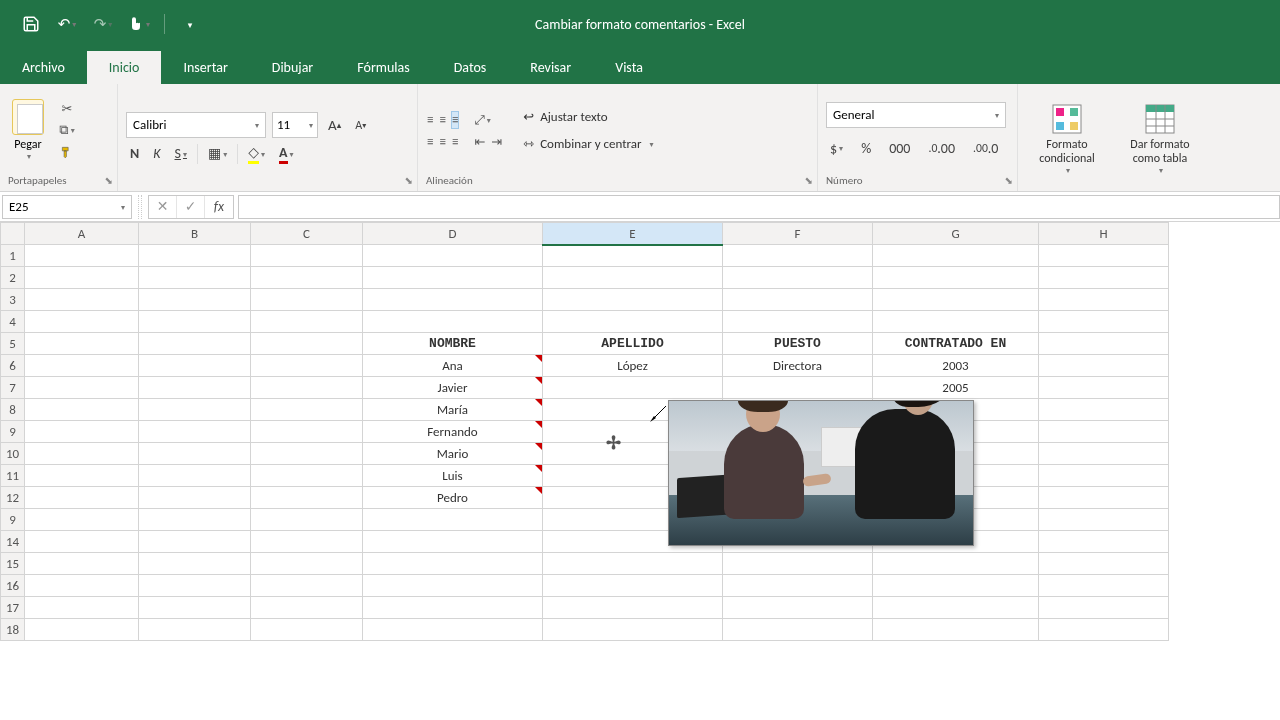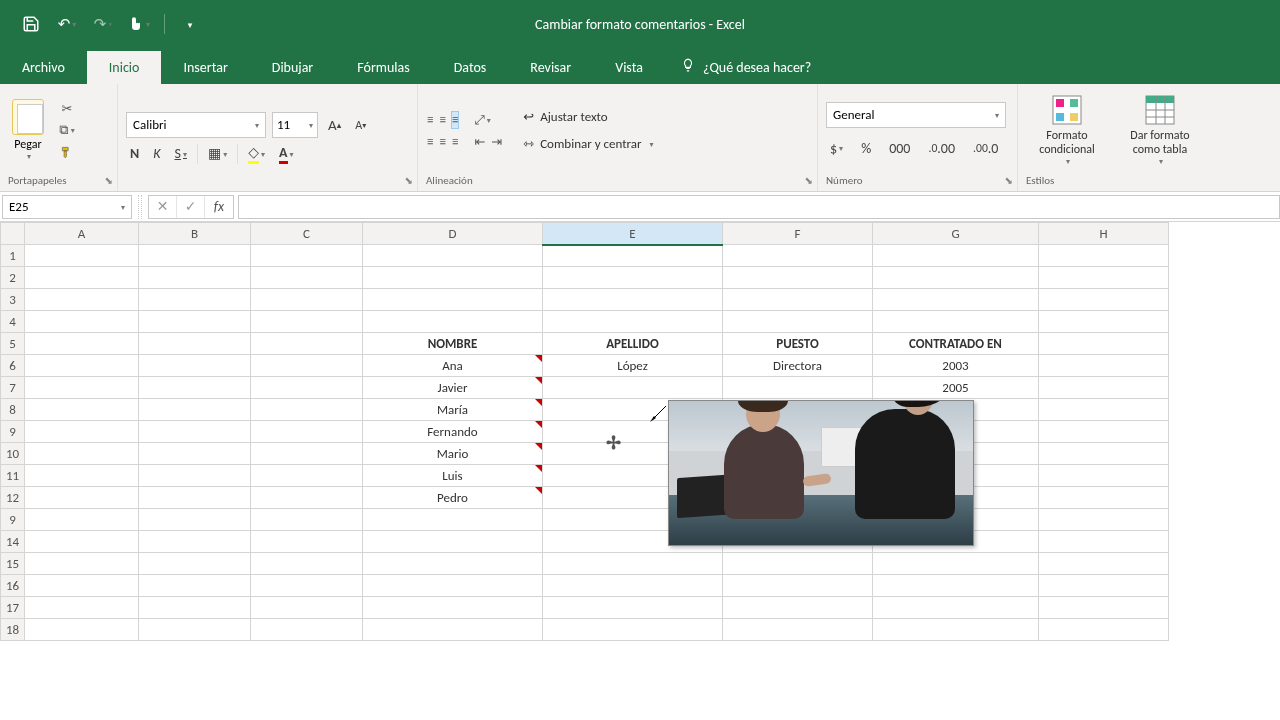--- a/index.html
+++ b/index.html
@@ -62,21 +62,21 @@
   
   .grid-wrap { position: relative; }
   .grid { border-collapse: collapse; table-layout: fixed; }
   .grid th, .grid td { border: 1px solid #d4d4d4; font-size: 13px; color: #333; }
   .grid th { background: #f3f2f1; color: #555; font-weight: normal; text-align: center; }
   .corner { width: 24px; height: 22px; background: #f3f2f1; }
   .colhead { height: 22px; }
   .rowhead { width: 24px; height: 22px; text-align: center; }
   .grid td { height: 22px; padding: 0 4px; text-align: center; }
   .colhead.sel { background: #d4e7f7; border-bottom: 2px solid #217346; }
-  td.bold-header { font-weight: bold; }
+  td.bold-header { font-weight: bold; font-family: Liberation Mono, monospace; }
 
   .comment-ind { position: absolute; width: 0; height: 0; border-left: 7px solid transparent; border-top: 7px solid #c00; }
 
   
   .comment-box { position: absolute; border: 1px solid #888; background: #d8dde3; box-shadow: 2px 2px 4px rgba(0,0,0,0.25); }
   .comment-arrow { position: absolute; width: 18px; height: 18px; }
   .office-img { position: relative; width: 100%; height: 100%; overflow: hidden; }
   .sky { position:absolute; top:0; left:0; right:0; height:35%; background: linear-gradient(#bcc7cf,#d9dee2); }
   .wall { position:absolute; top:35%; left:0; right:0; bottom:0; background:#cfd3d6; }
   .desk { position:absolute; bottom:0; left:0; right:0; height:35%; background: linear-gradient(#58707a,#2d3e46); }
@@ -123,28 +123,20 @@
 
 <div class="ribbon-tabs">
   <div class="ribbon-tab">Archivo</div>
   <div class="ribbon-tab active">Inicio</div>
   <div class="ribbon-tab">Insertar</div>
   <div class="ribbon-tab">Dibujar</div>
   <div class="ribbon-tab">Fórmulas</div>
   <div class="ribbon-tab">Datos</div>
   <div class="ribbon-tab">Revisar</div>
   <div class="ribbon-tab">Vista</div>
-  <div class="ribbon-tell">
-    <span>
-      <svg width="14" height="14" viewBox="0 0 24 24" fill="none" stroke="#fff" stroke-width="2">
-          <path d="M9 18h6M10 22h4M12 2a7 7 0 0 0-4 12v2h8v-2a7 7 0 0 0-4-12z"></path>
-        </svg>
-    </span>
-    <span>¿Qué desea hacer?</span>
-  </div>
 </div>
 
 <div class="ribbon">
 
   <div class="rgroup" style="width:118px">
     <div class="rgroup-body">
       <div class="paste-big">
         <div class="paste-icon"></div>
         <div style="font-size:12px; margin-top:2px">Pegar</div>
         <span class="dd">▾</span>
@@ -280,21 +272,20 @@
               <line x1="2" y1="16" x2="30" y2="16" stroke="#888"></line>
               <line x1="2" y1="23" x2="30" y2="23" stroke="#888"></line>
               <line x1="12" y1="2" x2="12" y2="30" stroke="#888"></line>
               <line x1="21" y1="2" x2="21" y2="30" stroke="#888"></line>
             </svg>
         </div>
         <span style="max-width:80px">Dar formato como tabla</span>
           <span class="dd">▾</span>
       </div>
     </div>
-    <div class="rgroup-label">Estilos</div>
   </div>
 </div>
 
 <div class="fbar">
   <div class="namebox">
     <span>E25</span>
       <span class="dd">▾</span>
   </div>
   <span style="width:4px;height:24px;border-left:1px dotted #ccc;border-right:1px dotted #ccc;margin-right:6px"></span>
   <div class="fx-ctrls">

